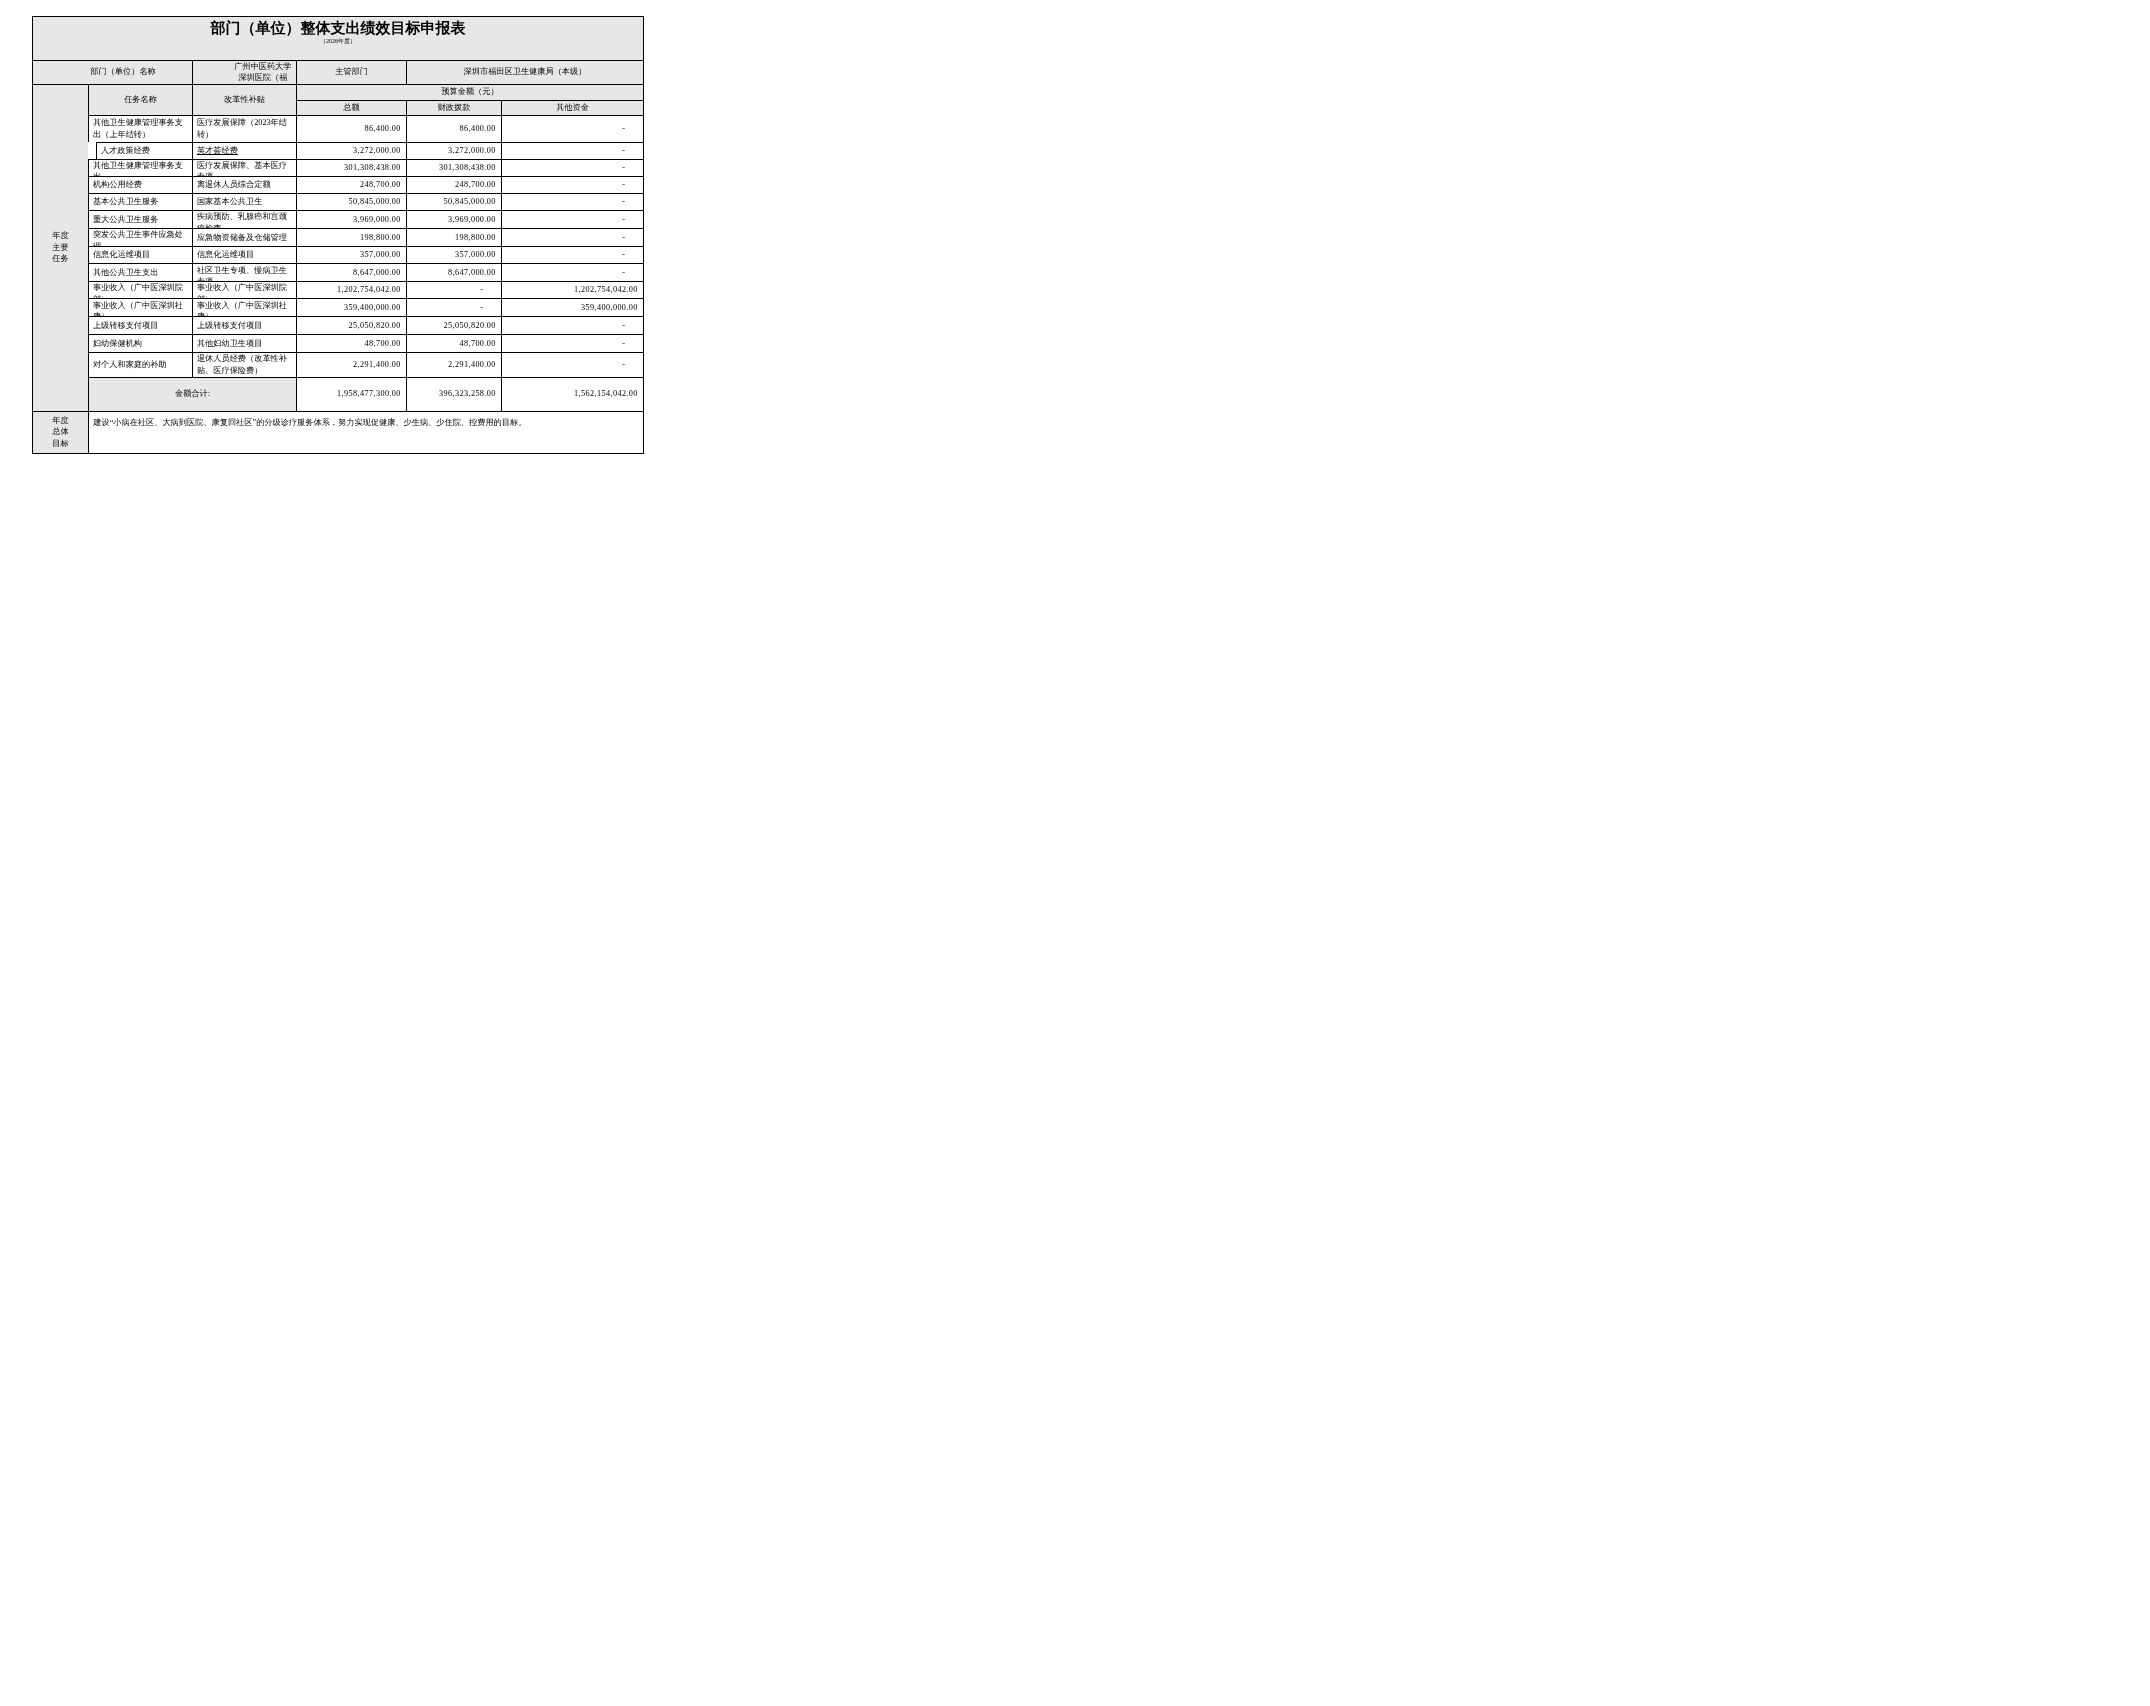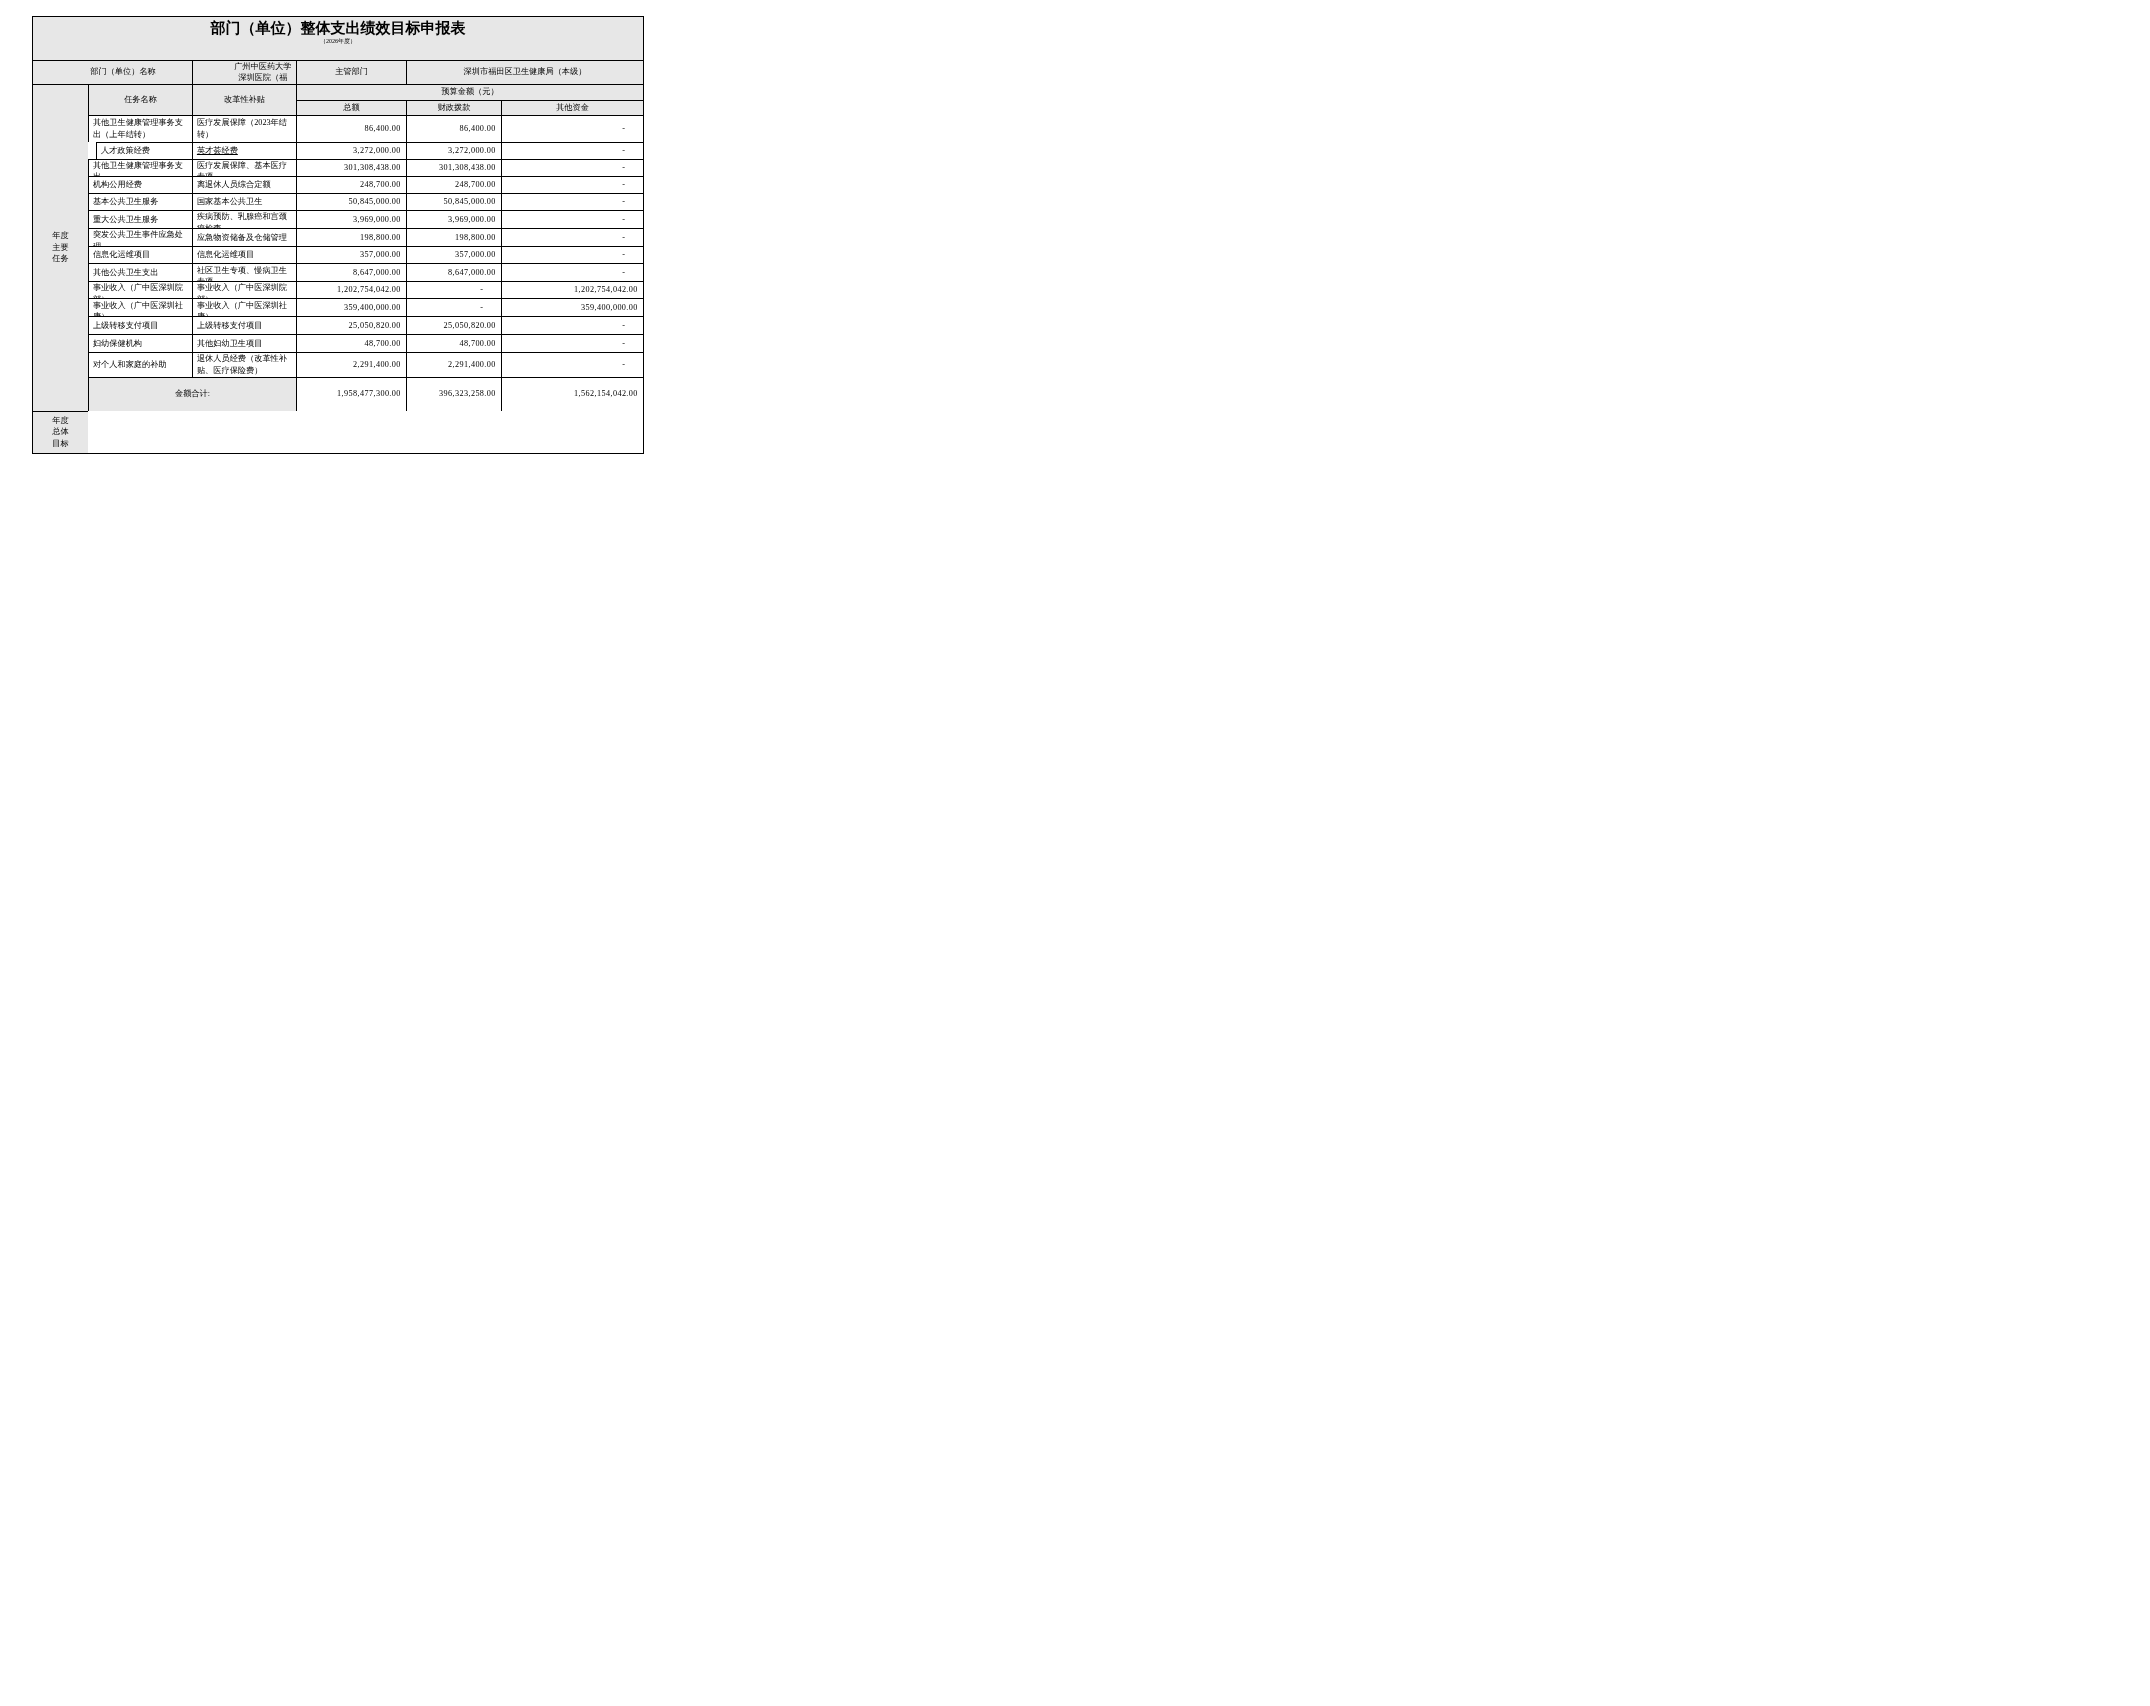--- a/index.html
+++ b/index.html
@@ -148,15 +148,16 @@
   <div class="cell amt dash" style="grid-column:6;grid-row:18;">-</div>
 
   <div class="cell gray center" style="grid-column:2/4;grid-row:19;">金额合计:</div>
   <div class="cell amt" style="grid-column:4;grid-row:19;">1,958,477,300.00</div>
   <div class="cell amt" style="grid-column:5;grid-row:19;">396,323,258.00</div>
   <div class="cell amt" style="grid-column:6;grid-row:19;">1,562,154,042.00</div>
 
   <div class="cell gray no-l center" style="grid-column:1;grid-row:20;">
     <div class="vlabel">年度总体目标</div>
   </div>
+  <div class="cell goal" style="grid-column:2/7;grid-row:20;">建设“小病在社区、大病到医院、康复回社区”的分级诊疗服务体系，努力实现促健康、少生病、少住院、控费用的目标。</div>
 
 </div>
 
 
 </body></html>

